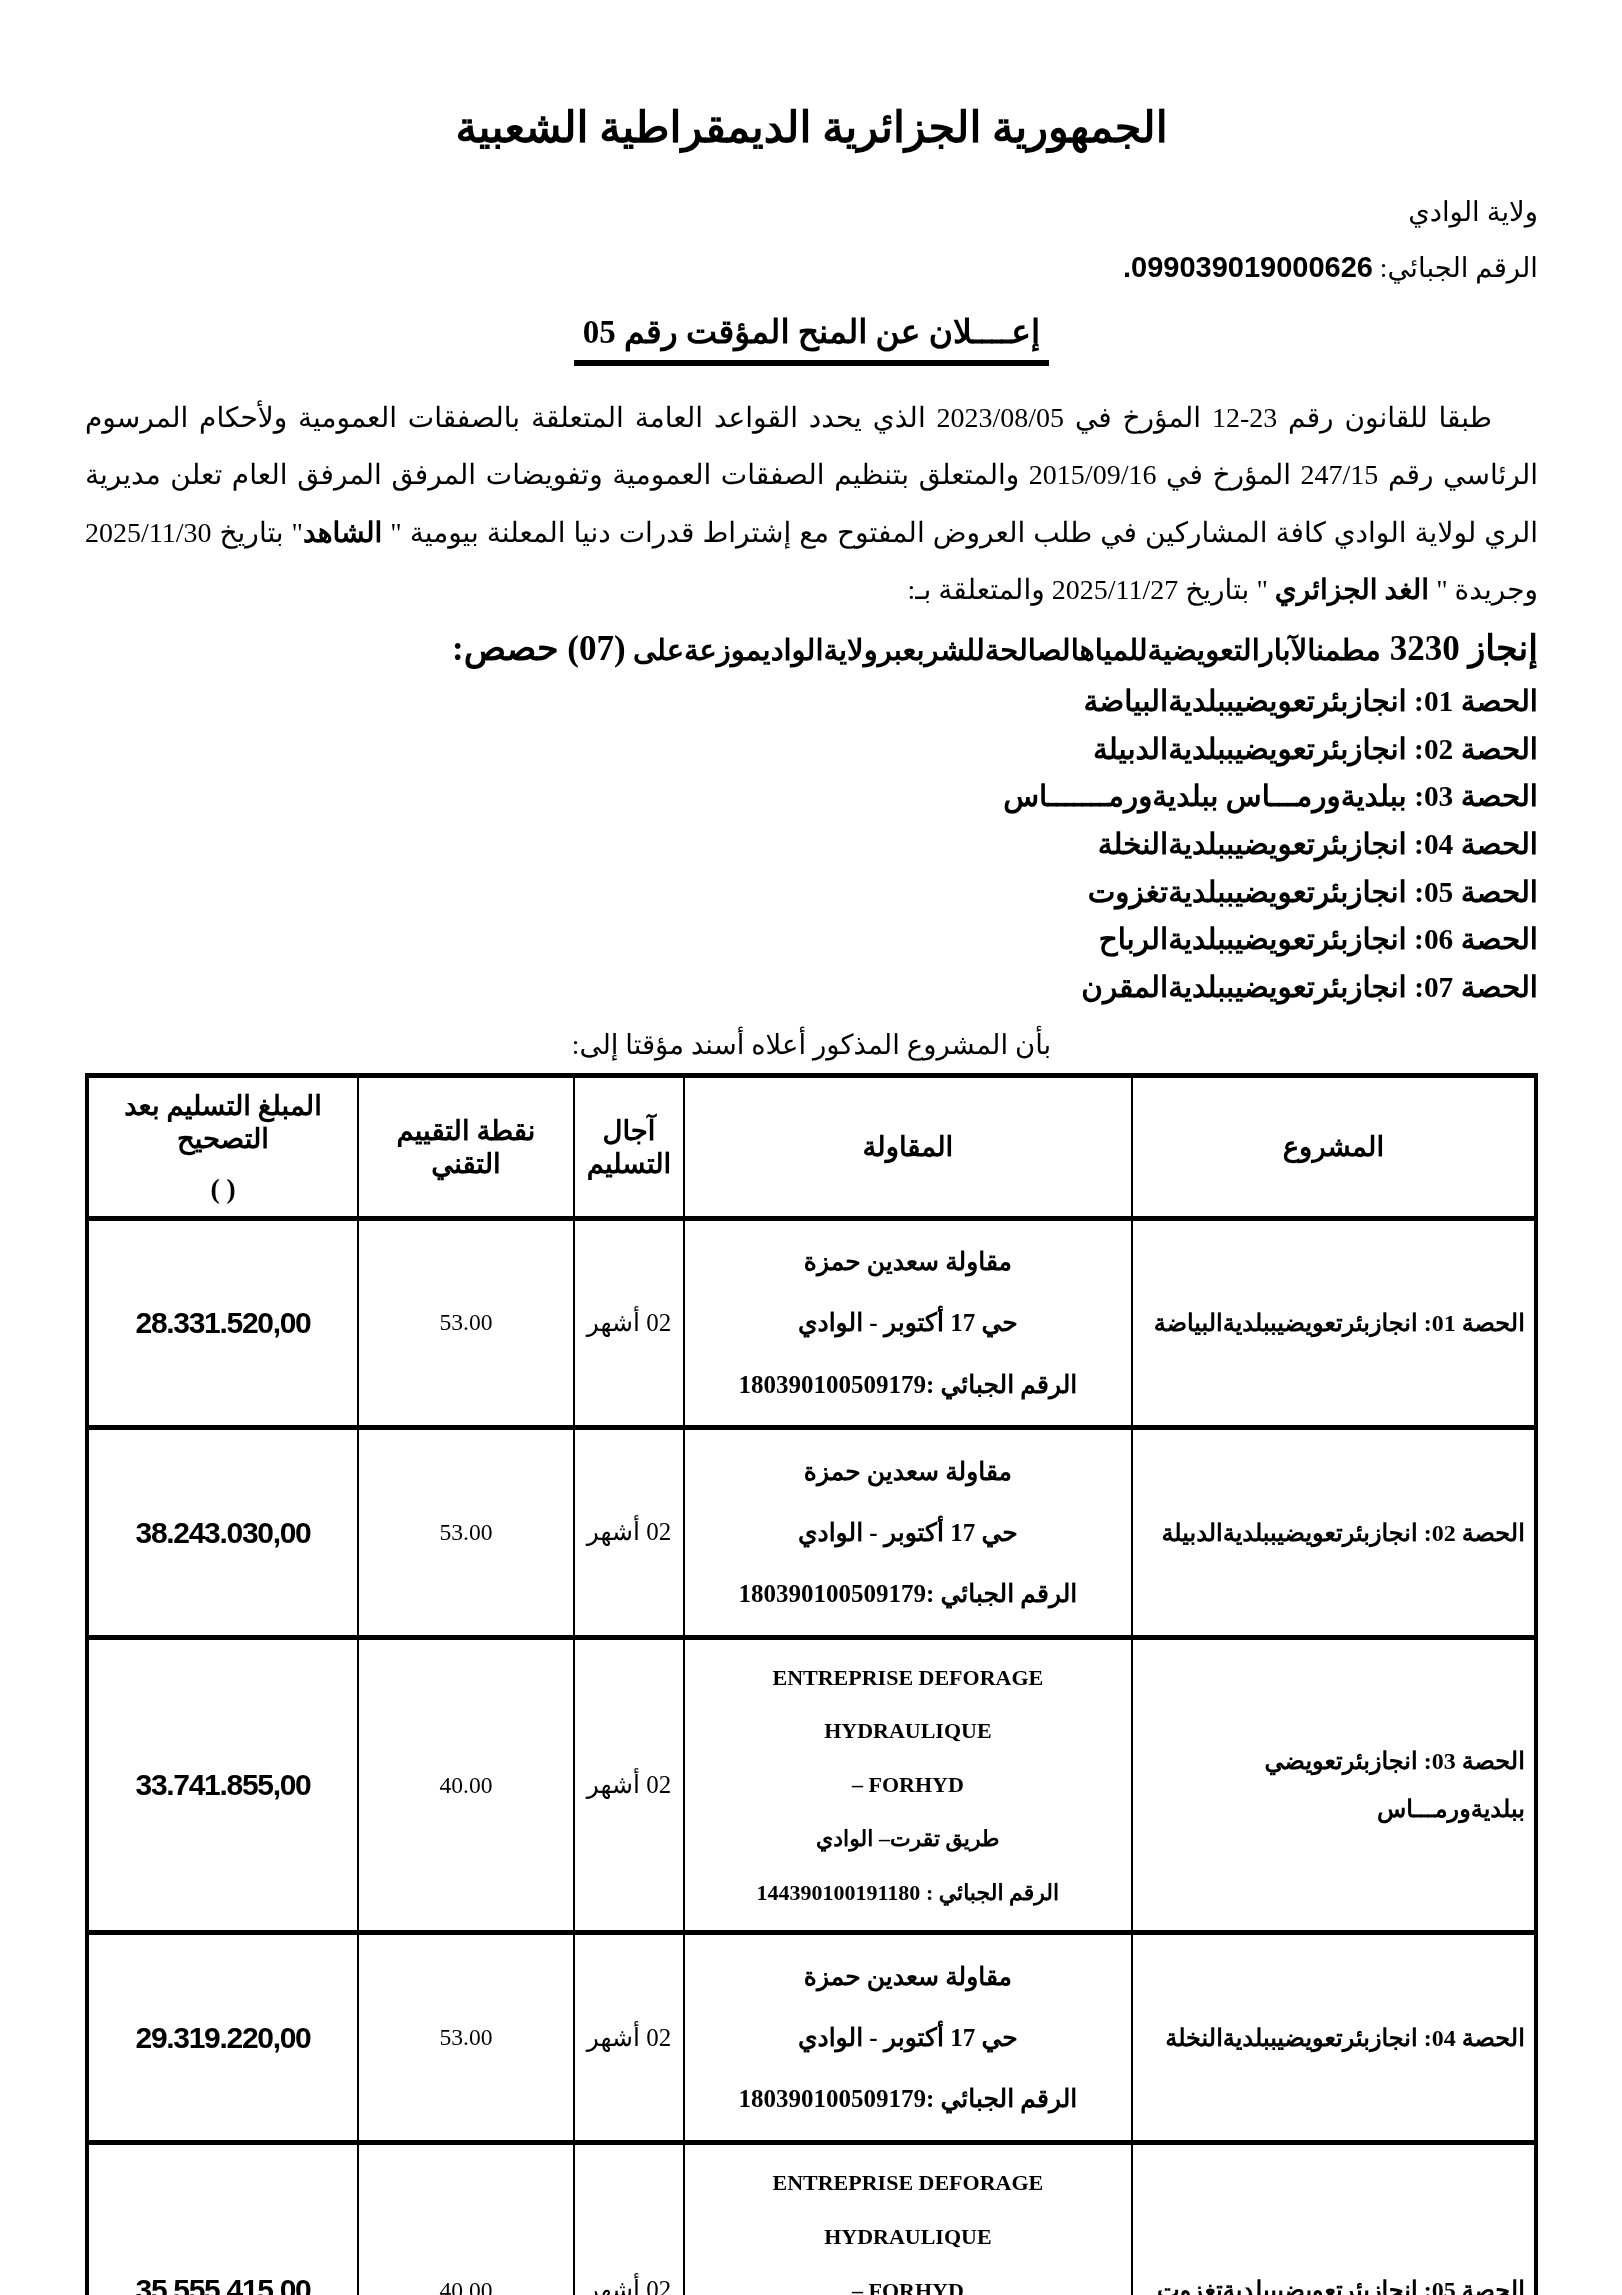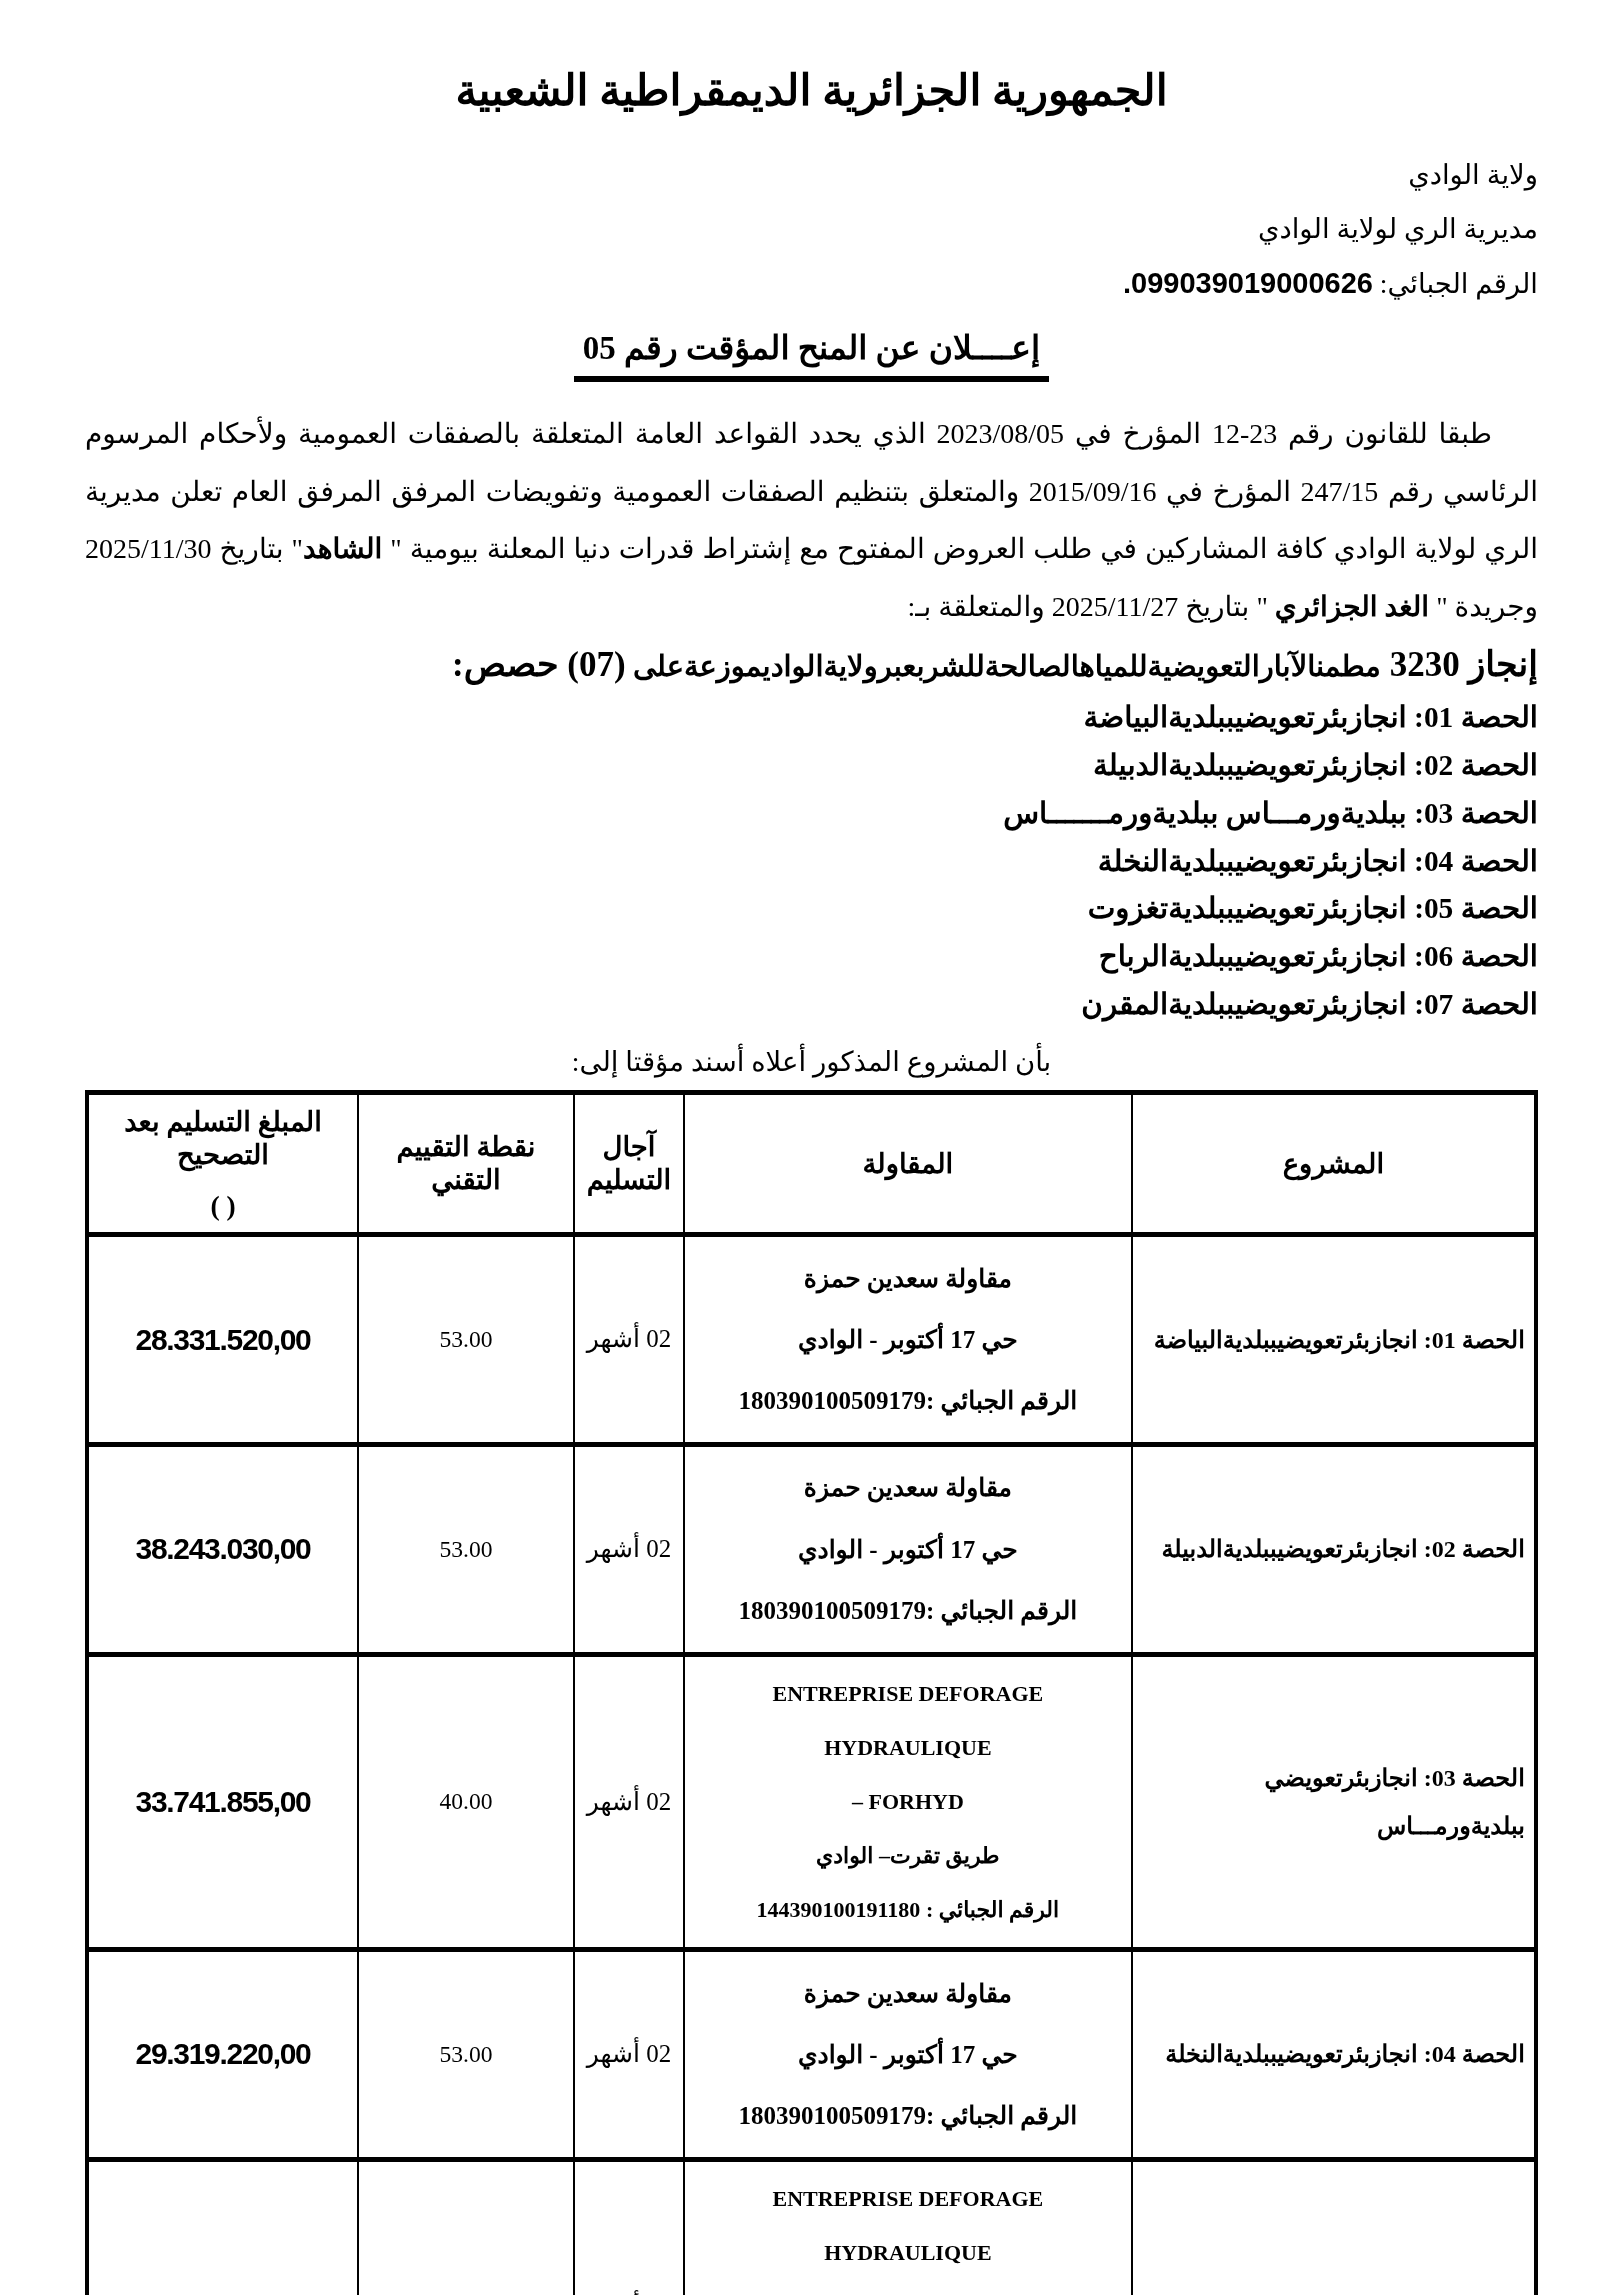--- a/index.html
+++ b/index.html
@@ -2,21 +2,21 @@
 <html lang="ar" dir="rtl" style="font-size:10.5px"><head>
 <meta charset="utf-8">
 <style>
   html,body{margin:0;padding:0;background:#ffffff;color:#000;}
   body{
     width:1623px;height:2295px;overflow:hidden;
     direction:rtl;
     font-family:"Liberation Serif", serif;
     font-size:26px;
   }
-  .page{padding:65px 85px 0 85px;position:relative;height:2230px;box-sizing:border-box;}
+  .page{padding:102px 85px 0 85px;position:relative;height:2230px;box-sizing:border-box;}
 
   .country-title{
     text-align:center;font-size:43px;font-weight:bold;margin:0 0 33px 0;letter-spacing:0.7px;
   }
   .hdr-block{font-size:27.5px;line-height:1.95;margin-bottom:13px;}
   .hdr-block .tax-number{font-weight:bold;font-size:29px;font-family:"Liberation Sans", sans-serif;letter-spacing:-0.7px;}
 
   .ann-title-wrap{text-align:center;margin:16.4px 0 23px 0;}
   .ann-title{
     display:inline-block;font-size:33px;font-weight:bold;
@@ -66,21 +66,20 @@
 </style>
 </head>
 <body>
 
 <div class="page">
 
   <h1 class="country-title">الجمهورية الجزائرية الديمقراطية الشعبية</h1>
 
   <div class="hdr-block">
     <div>ولاية الوادي</div>
-    <div>مديرية الري لولاية الوادي</div>
     <div>
       <span>الرقم الجبائي: </span><span class="tax-number">099039019000626.</span>
     </div>
   </div>
 
   <div class="ann-title-wrap">
     <span class="ann-title">إعــــلان عن المنح المؤقت رقم 05</span>
   </div>
 
   <p class="intro"><span>طبقا للقانون رقم 23-12 المؤرخ في 2023/08/05 الذي يحدد القواعد العامة المتعلقة بالصفقات العمومية ولأحكام المرسوم الرئاسي رقم 247/15 المؤرخ في 2015/09/16 والمتعلق بتنظيم الصفقات العمومية وتفويضات المرفق المرفق العام تعلن مديرية الري لولاية الوادي كافة المشاركين في طلب العروض المفتوح مع إشتراط قدرات دنيا المعلنة بيومية " </span><b>الشاهد</b><span>" بتاريخ 2025/11/30 وجريدة " </span><b>الغد الجزائري</b><span> " بتاريخ 2025/11/27   والمتعلقة بـ:</span></p>

